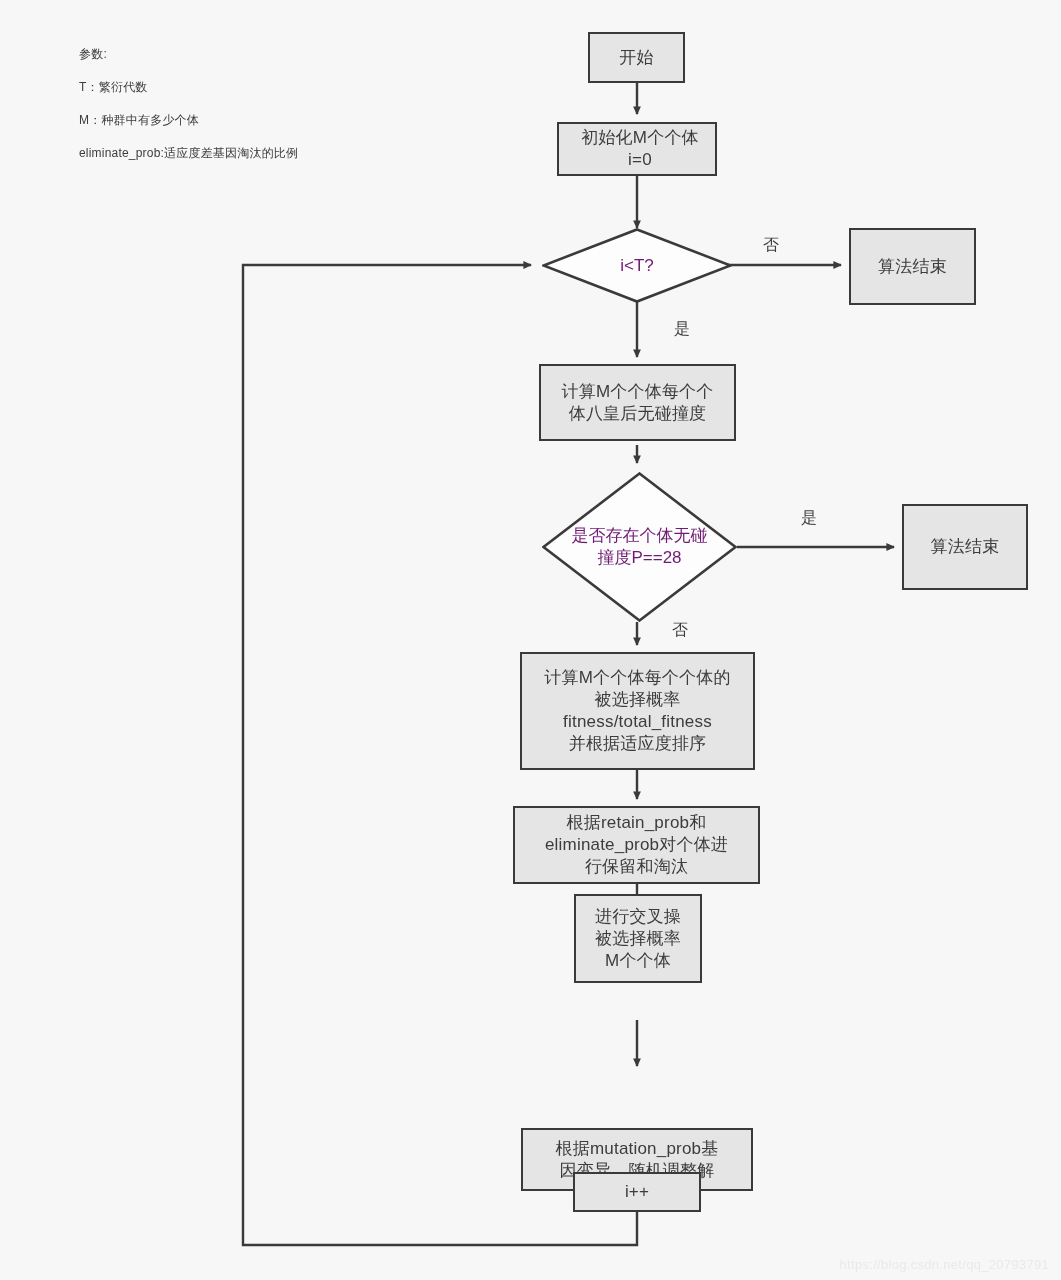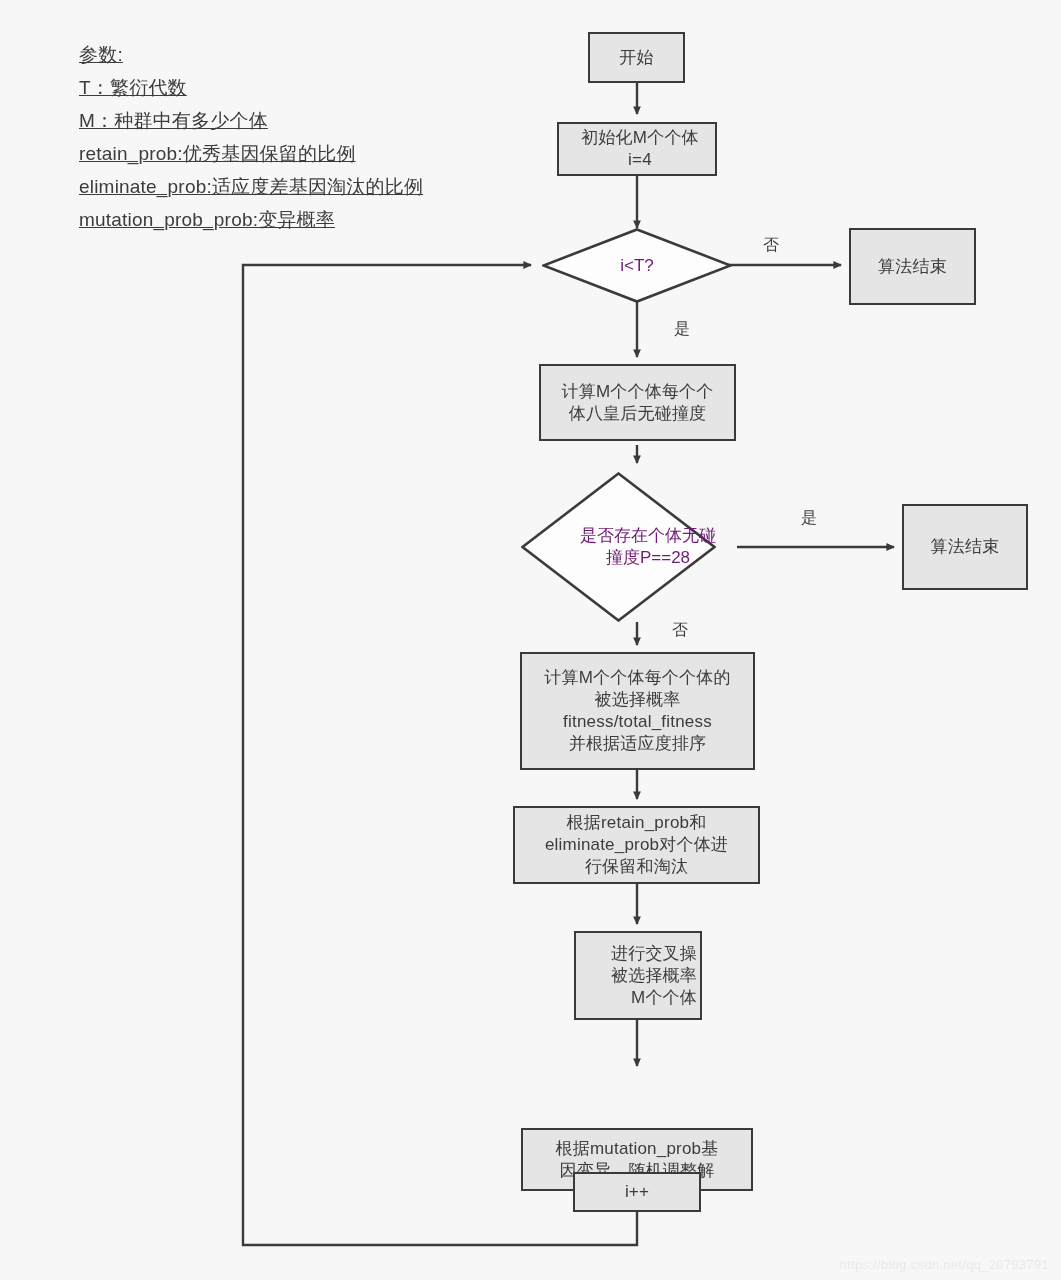--- a/index.html
+++ b/index.html
@@ -26,24 +26,23 @@
     width: 1061px;
     height: 1280px;
     pointer-events: none;
   }
   .legend {
     position: absolute;
     left: 79px;
     top: 38px;
     width: 420px;
     color: #3c3c3c;
-    font-size: 19px;
+    font-size: 12px;
     line-height: 33px;
     white-space: nowrap;
-    text-decoration: underline;
   }
   .legend div { letter-spacing: 0.2px; }
 
   .node {
     position: absolute;
     box-sizing: border-box;
     background: #e5e5e5;
     border: 2px solid #3a3a3a;
     color: #3c3c3c;
     display: flex;
@@ -98,23 +97,21 @@
 </style>
 </head>
 <body>
 
 <div id="canvas">
 
   <div class="legend">
     <div>参数:</div>
     <div>T：繁衍代数</div>
     <div>M：种群中有多少个体</div>
-    <div>retain_prob:优秀基因保留的比例</div>
     <div>eliminate_prob:适应度差基因淘汰的比例</div>
-    <div>mutation_prob_prob:变异概率</div>
   </div>
 
   <svg class="edges" viewBox="0 0 1061 1280">
     <defs>
       <marker id="arrow" markerWidth="9" markerHeight="9" refX="7.6" refY="4.5" orient="auto" markerUnits="userSpaceOnUse">
         <path d="M0,0.6 L8.6,4.5 L0,8.4 z" fill="#3a3a3a"></path>
       </marker>
     </defs>
     <g stroke="#3a3a3a" stroke-width="2.4" fill="none">
 
@@ -144,21 +141,21 @@
     </g>
   </svg>
 
   <div class="node" style="left:588px; top:32px; width:97px; height:51px;">
     <div class="txt">开始</div>
   </div>
 
   <div class="node" style="left:557px; top:122px; width:160px; height:54px;padding-left:6px;">
     <div class="txt">
       <div>初始化M个个体</div>
-      <div>i=4</div>
+      <div>i=0</div>
     </div>
   </div>
 
   <div class="diamond-wrap" style="left:542px; top:228px; width:190px; height:75px;">
     <svg class="diamond-shape" viewBox="0 0 190 75" preserveAspectRatio="none">
       <polygon points="95,1.5 188.5,37.5 95,73.5 1.5,37.5" fill="#fdfdfd" stroke="#3a3a3a" stroke-width="2.6"></polygon>
     </svg>
     <div class="diamond-label">i&lt;T?</div>
   </div>
 
@@ -166,21 +163,21 @@
     <div class="txt">算法结束</div>
   </div>
 
   <div class="node" style="left:539px; top:364px; width:197px; height:77px;">
     <div class="txt">
       <div>计算M个个体每个个</div>
       <div>体八皇后无碰撞度</div>
     </div>
   </div>
 
-  <div class="diamond-wrap" style="left:521px; top:472px; width:195px; height:150px;justify-content:flex-end;">
+  <div class="diamond-wrap" style="left:542px; top:472px; width:195px; height:150px;">
     <svg class="diamond-shape" viewBox="0 0 195 150" preserveAspectRatio="none">
       <polygon points="97.5,1.5 193.5,75 97.5,148.5 1.5,75" fill="#fdfdfd" stroke="#3a3a3a" stroke-width="2.6"></polygon>
     </svg>
     <div class="diamond-label">
       <div>是否存在个体无碰</div>
       <div>撞度P==28</div>
     </div>
   </div>
 
   <div class="node" style="left:902px; top:504px; width:126px; height:86px;">
@@ -197,21 +194,21 @@
 
   <div class="node" style="left:520px; top:652px; width:235px; height:118px;">
     <div class="txt">
       <div>计算M个个体每个个体的</div>
       <div>被选择概率</div>
       <div>fitness/total_fitness</div>
       <div>并根据适应度排序</div>
     </div>
   </div>
 
-  <div class="node" style="left:574px; top:931px; width:128px; height:89px;text-align:right;">
+  <div class="node" style="left:574px; top:894px; width:128px; height:89px;">
     <div class="txt">
       <div>进行交叉操</div>
       <div>被选择概率</div>
       <div>M个个体</div>
     </div>
   </div>
 
   <div class="node" style="left:521px; top:1128px; width:232px; height:63px;">
     <div class="txt">
       <div>根据mutation_prob基</div>

